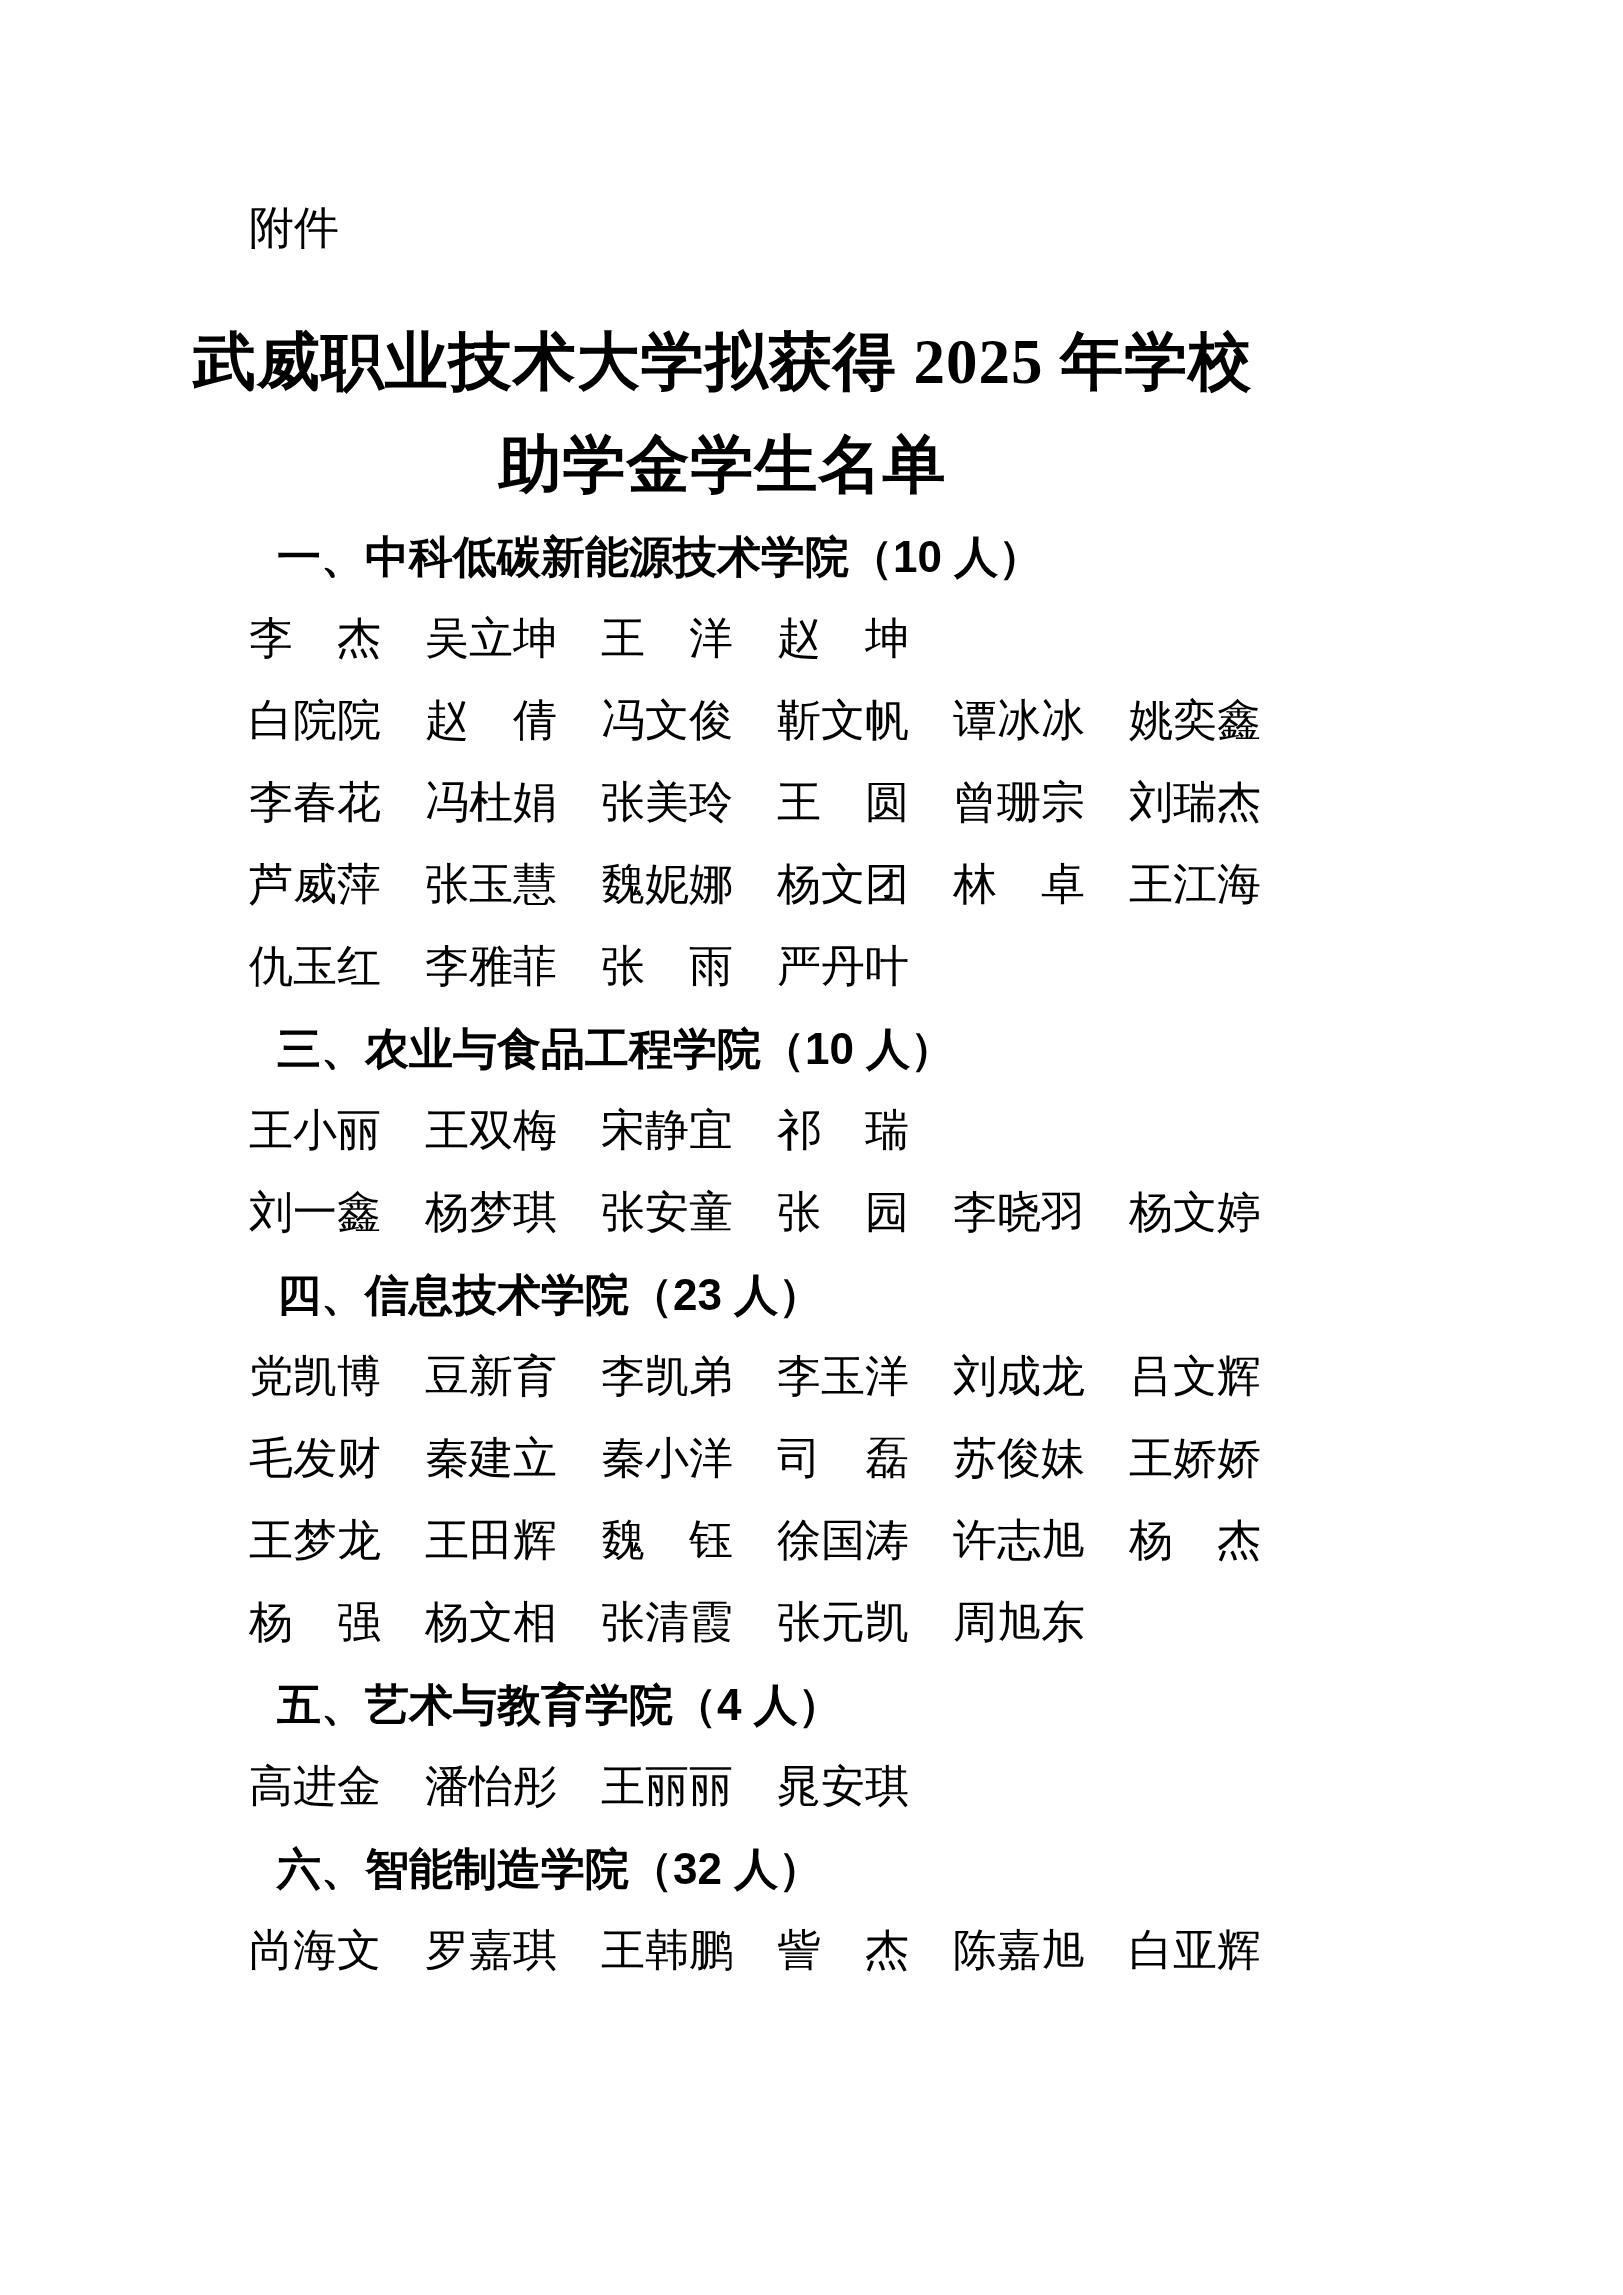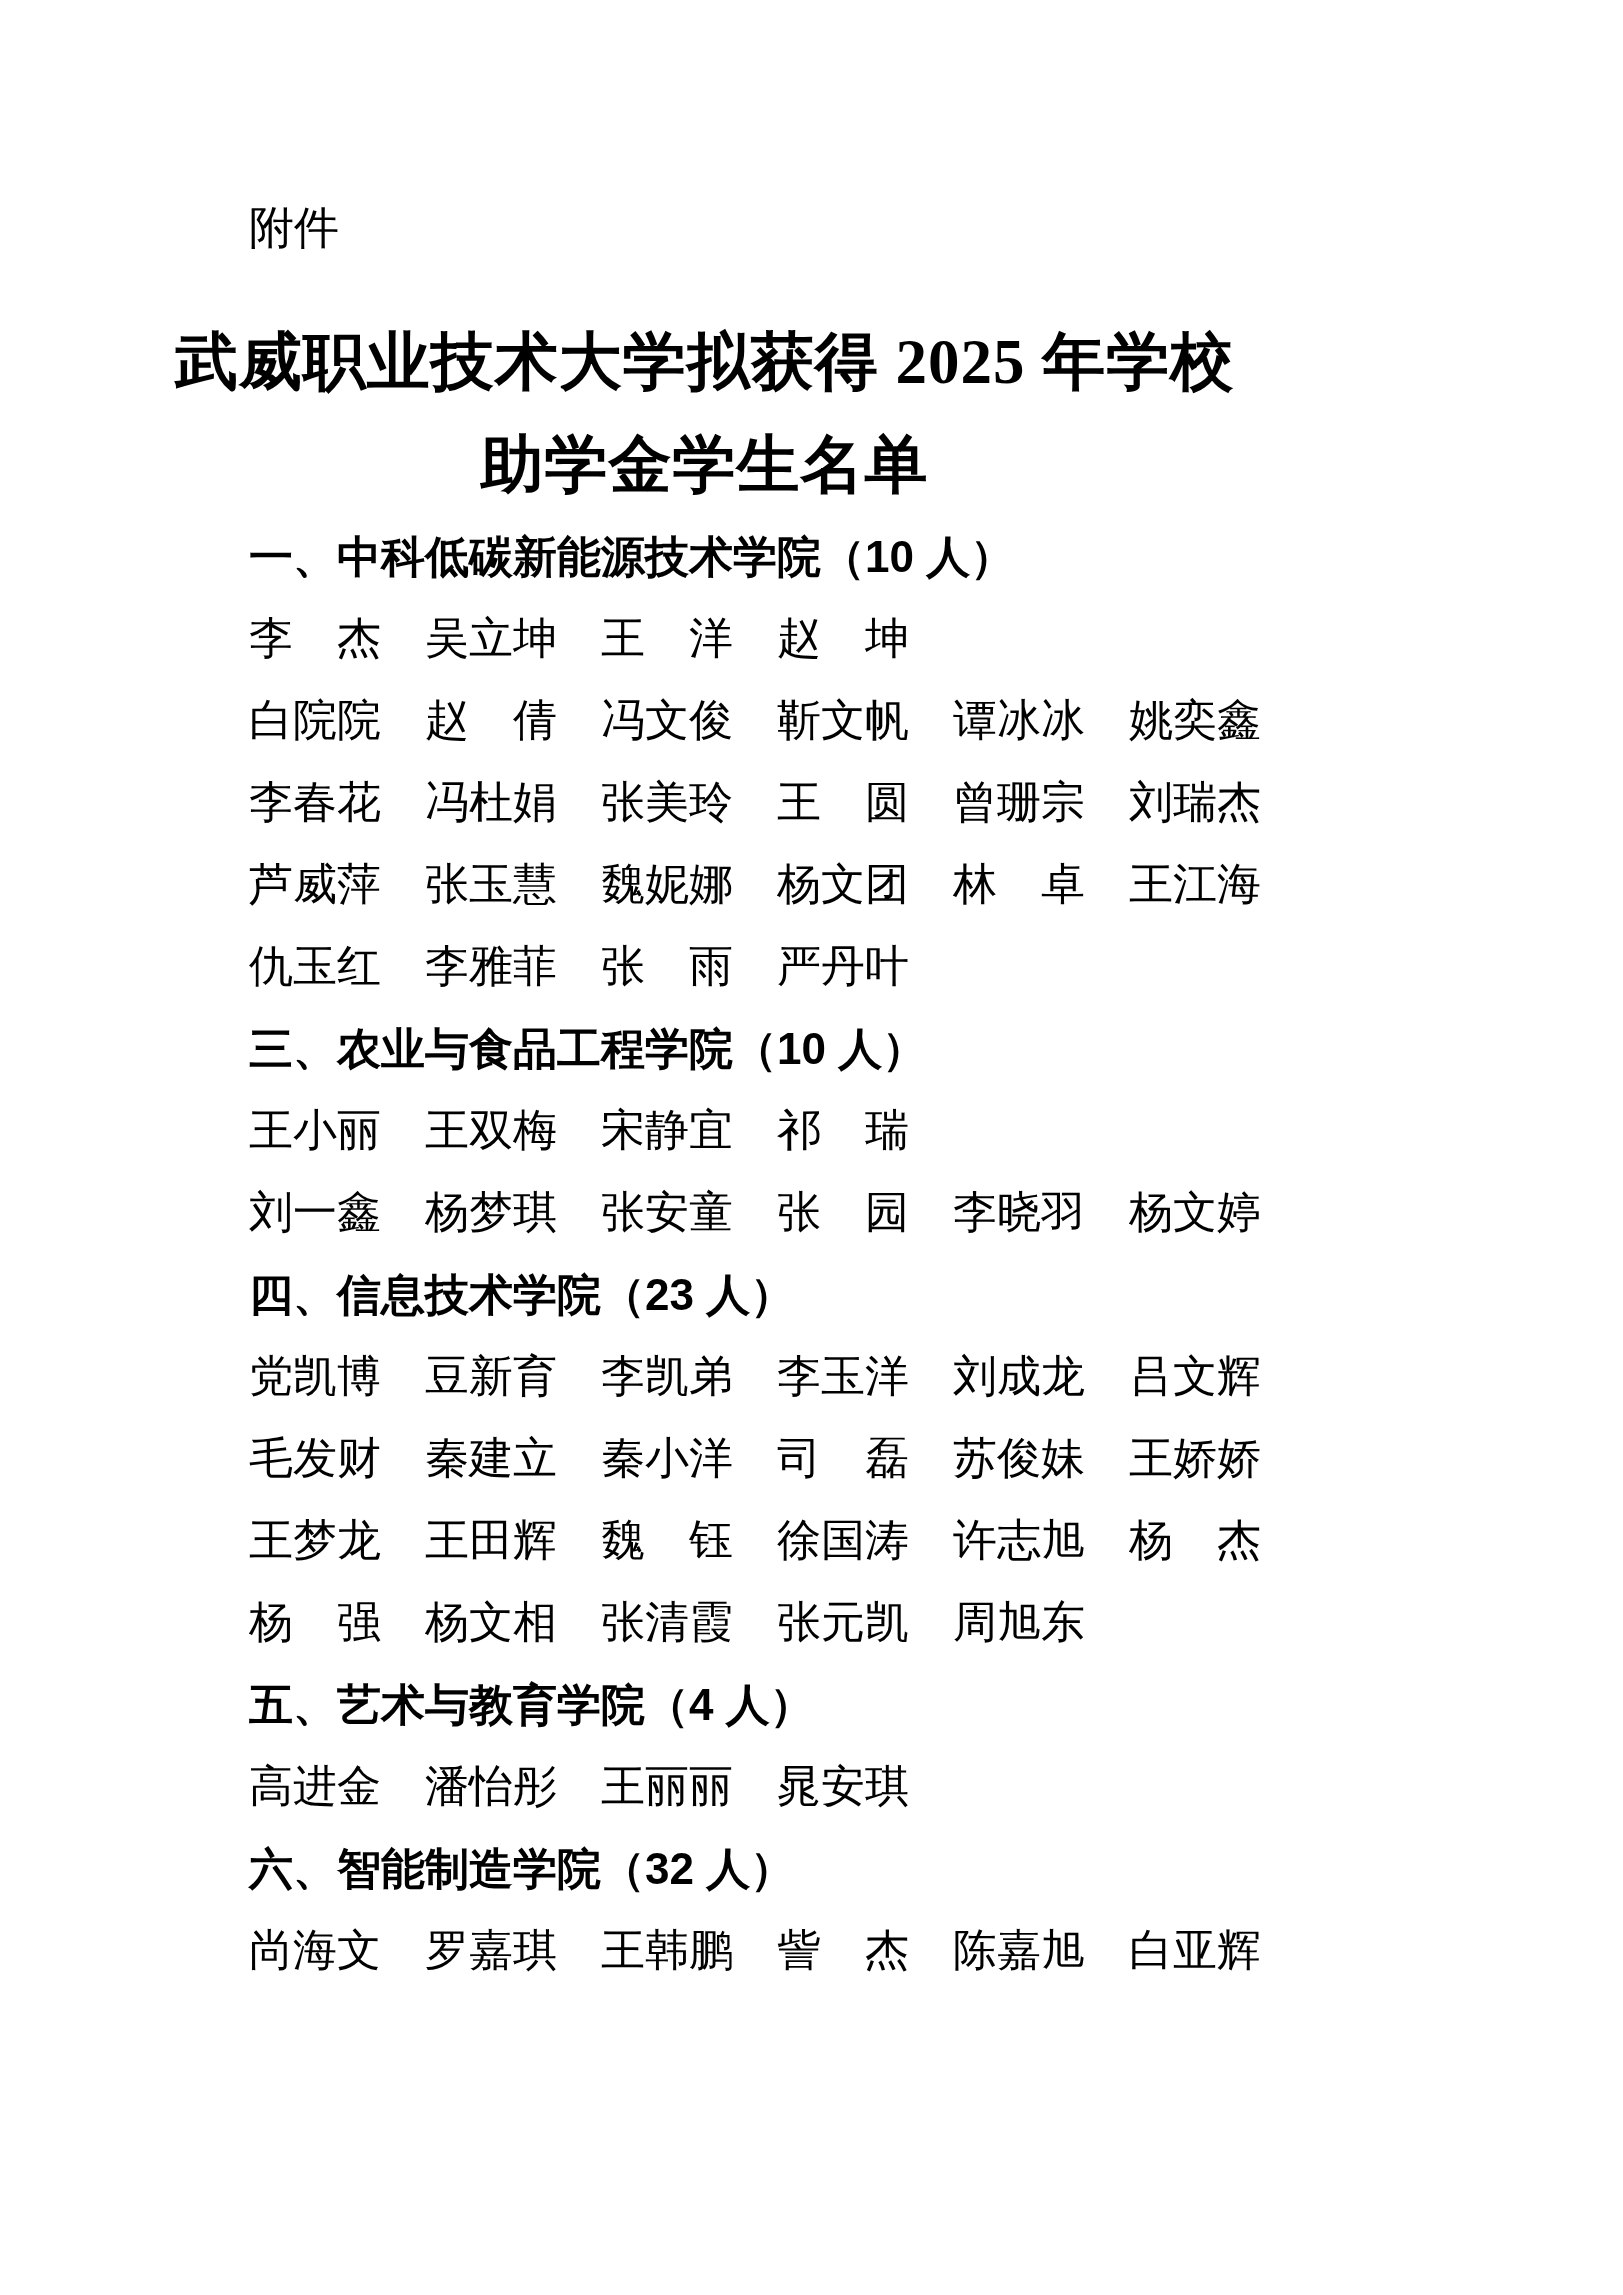--- a/index.html
+++ b/index.html
@@ -8,20 +8,21 @@
     background: #ffffff;
   }
   .page {
     position: relative;
     width: 1377px;
     height: 2295px;
     background: #ffffff;
     color: #000000;
     font-family: "Liberation Serif", "DejaVu Serif", serif;
     overflow: hidden;
+    padding-left: 36px;
   }
   .attachment {
     position: absolute;
     left: 249px;
     top: 204px;
     font-size: 45px;
     line-height: 49px;
     font-family: "Liberation Serif", "DejaVu Serif", serif;
   }
   .title-line {
@@ -45,20 +46,21 @@
     width: 1011px;
   }
   .section-heading {
     height: 82px;
     display: flex;
     align-items: center;
     font-family: "Liberation Sans", "DejaVu Sans", sans-serif;
     font-weight: bold;
     font-size: 44px;
     white-space: pre;
+    margin-left: 28px;
   }
   .name-row {
     height: 82px;
     display: grid;
     grid-template-columns: repeat(6, 132px);
     column-gap: 44px;
     align-items: center;
   }
   .name-cell {
     font-size: 44px;

